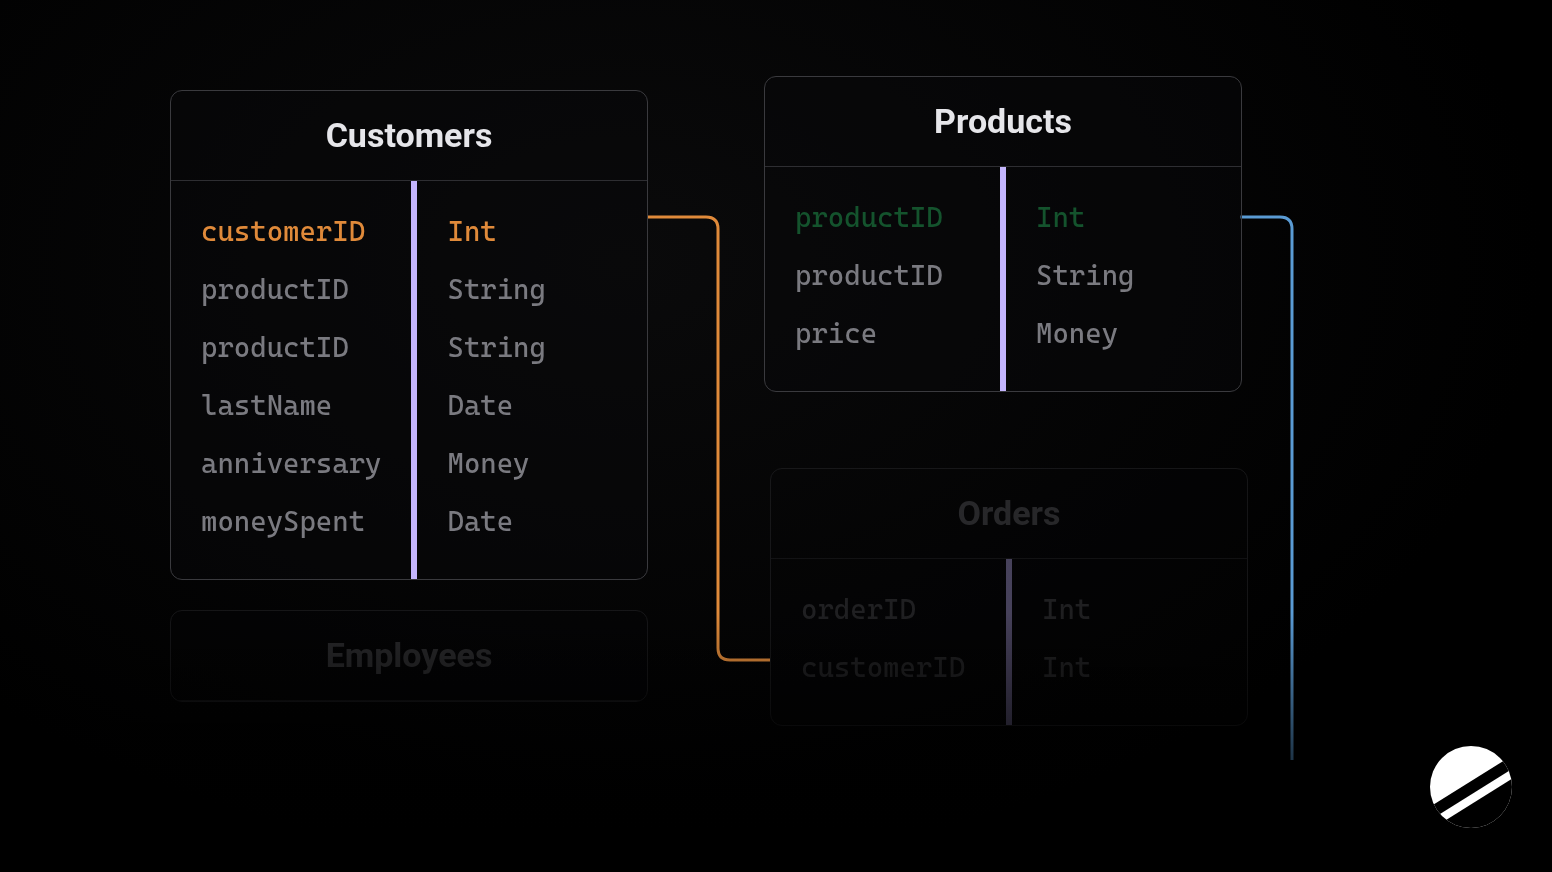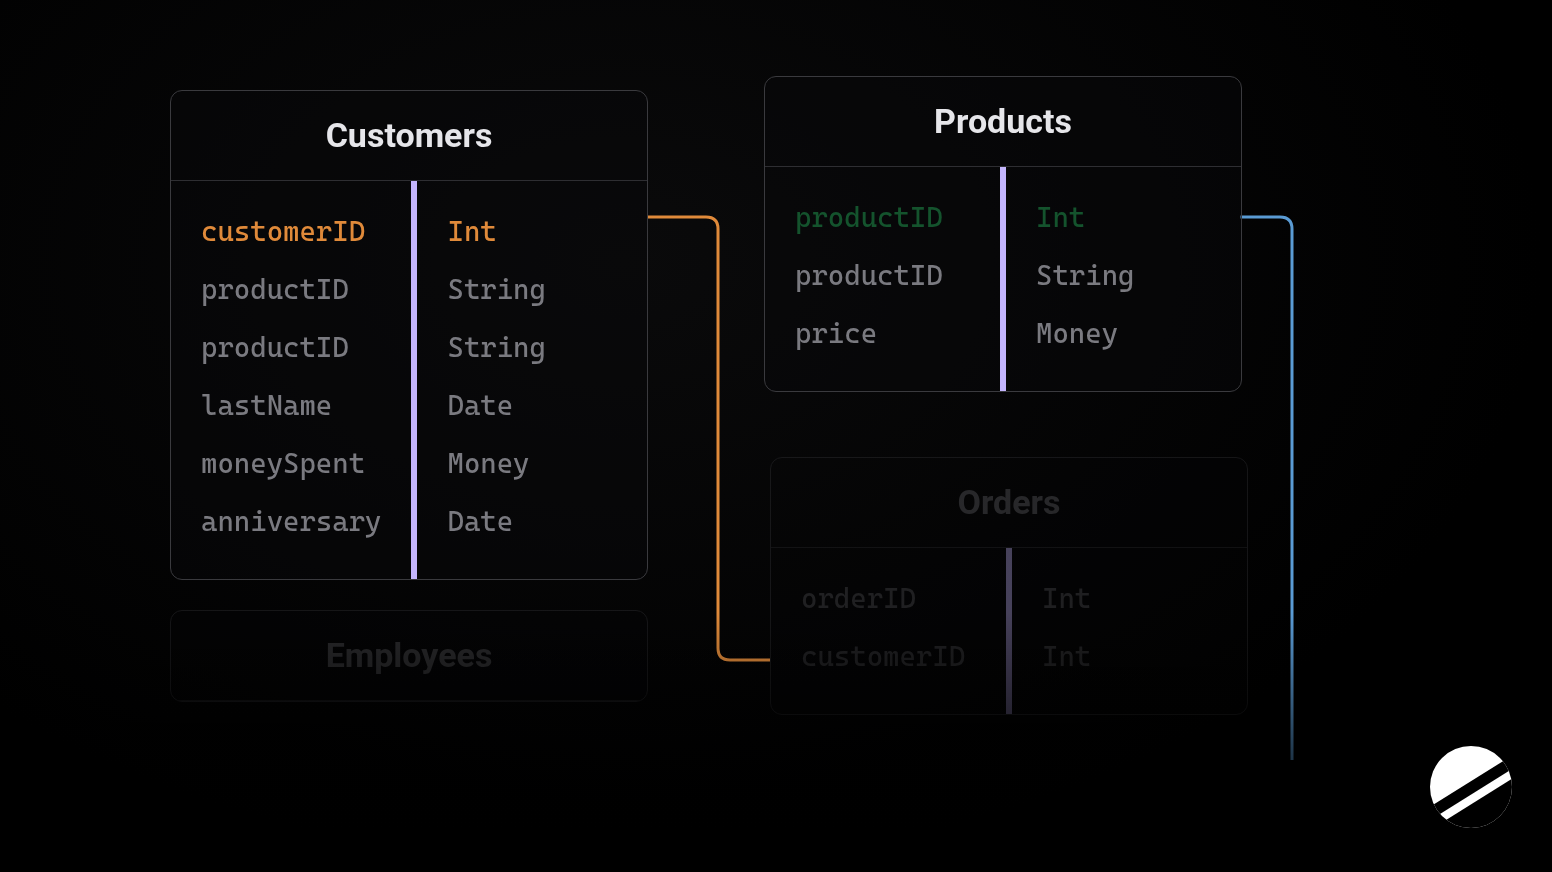--- a/index.html
+++ b/index.html
@@ -86,22 +86,22 @@
   </svg>
 
   <div class="table-box" style="left:170px; top:90px; width:478px;">
     <div class="table-header">Customers</div>
     <div class="cols">
       <div class="col">
         <div class="row hl-orange">customerID</div>
         <div class="row">productID</div>
         <div class="row">productID</div>
         <div class="row">lastName</div>
+        <div class="row">anniversary</div>
         <div class="row">moneySpent</div>
-        <div class="row">anniversary</div>
       </div>
       <div class="col">
         <div class="row hl-orange">Int</div>
         <div class="row">String</div>
         <div class="row">String</div>
         <div class="row">Date</div>
         <div class="row">Money</div>
         <div class="row">Date</div>
       </div>
     </div>
@@ -120,21 +120,21 @@
         <div class="row">String</div>
         <div class="row">Money</div>
       </div>
     </div>
   </div>
 
   <div class="table-box faded" style="left:170px; top:610px; width:478px;">
     <div class="table-header">Employees</div>
   </div>
 
-  <div class="table-box faded" style="left:770px; top:457px; width:478px;">
+  <div class="table-box faded" style="left:770px; top:468px; width:478px;">
     <div class="table-header">Orders</div>
     <div class="cols">
       <div class="col">
         <div class="row">orderID</div>
         <div class="row">customerID</div>
       </div>
       <div class="col">
         <div class="row">Int</div>
         <div class="row">Int</div>
       </div>

